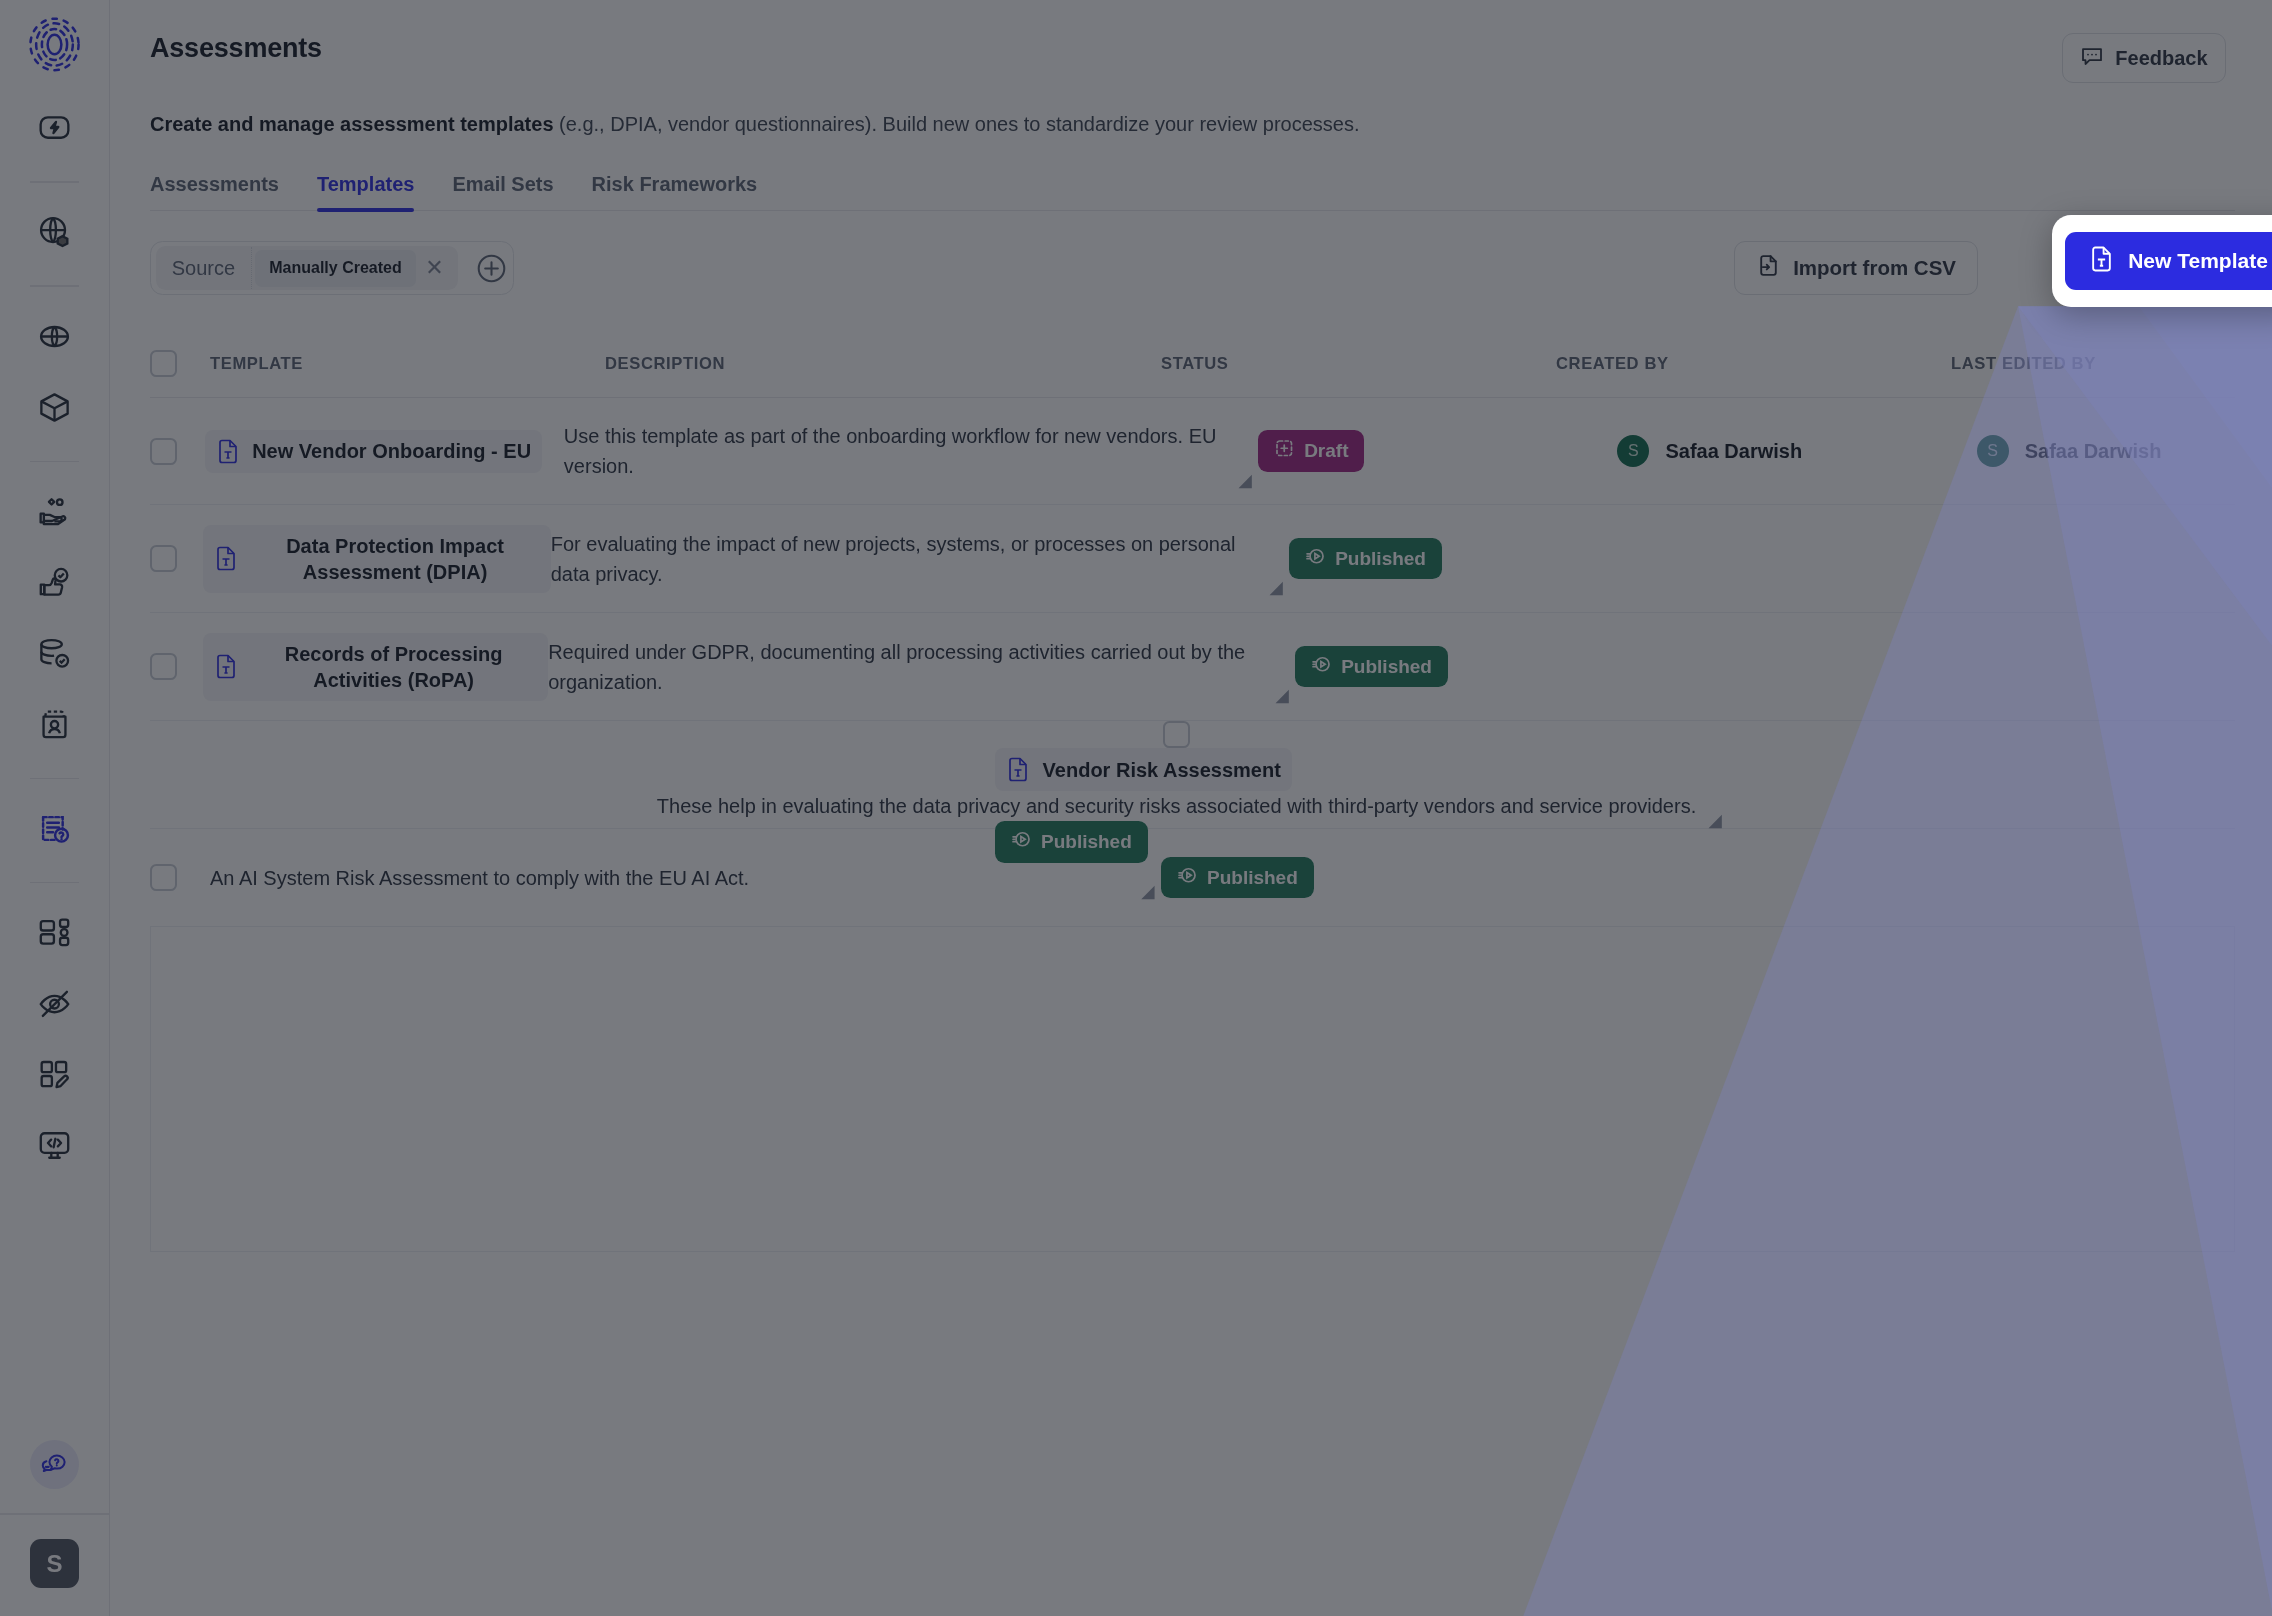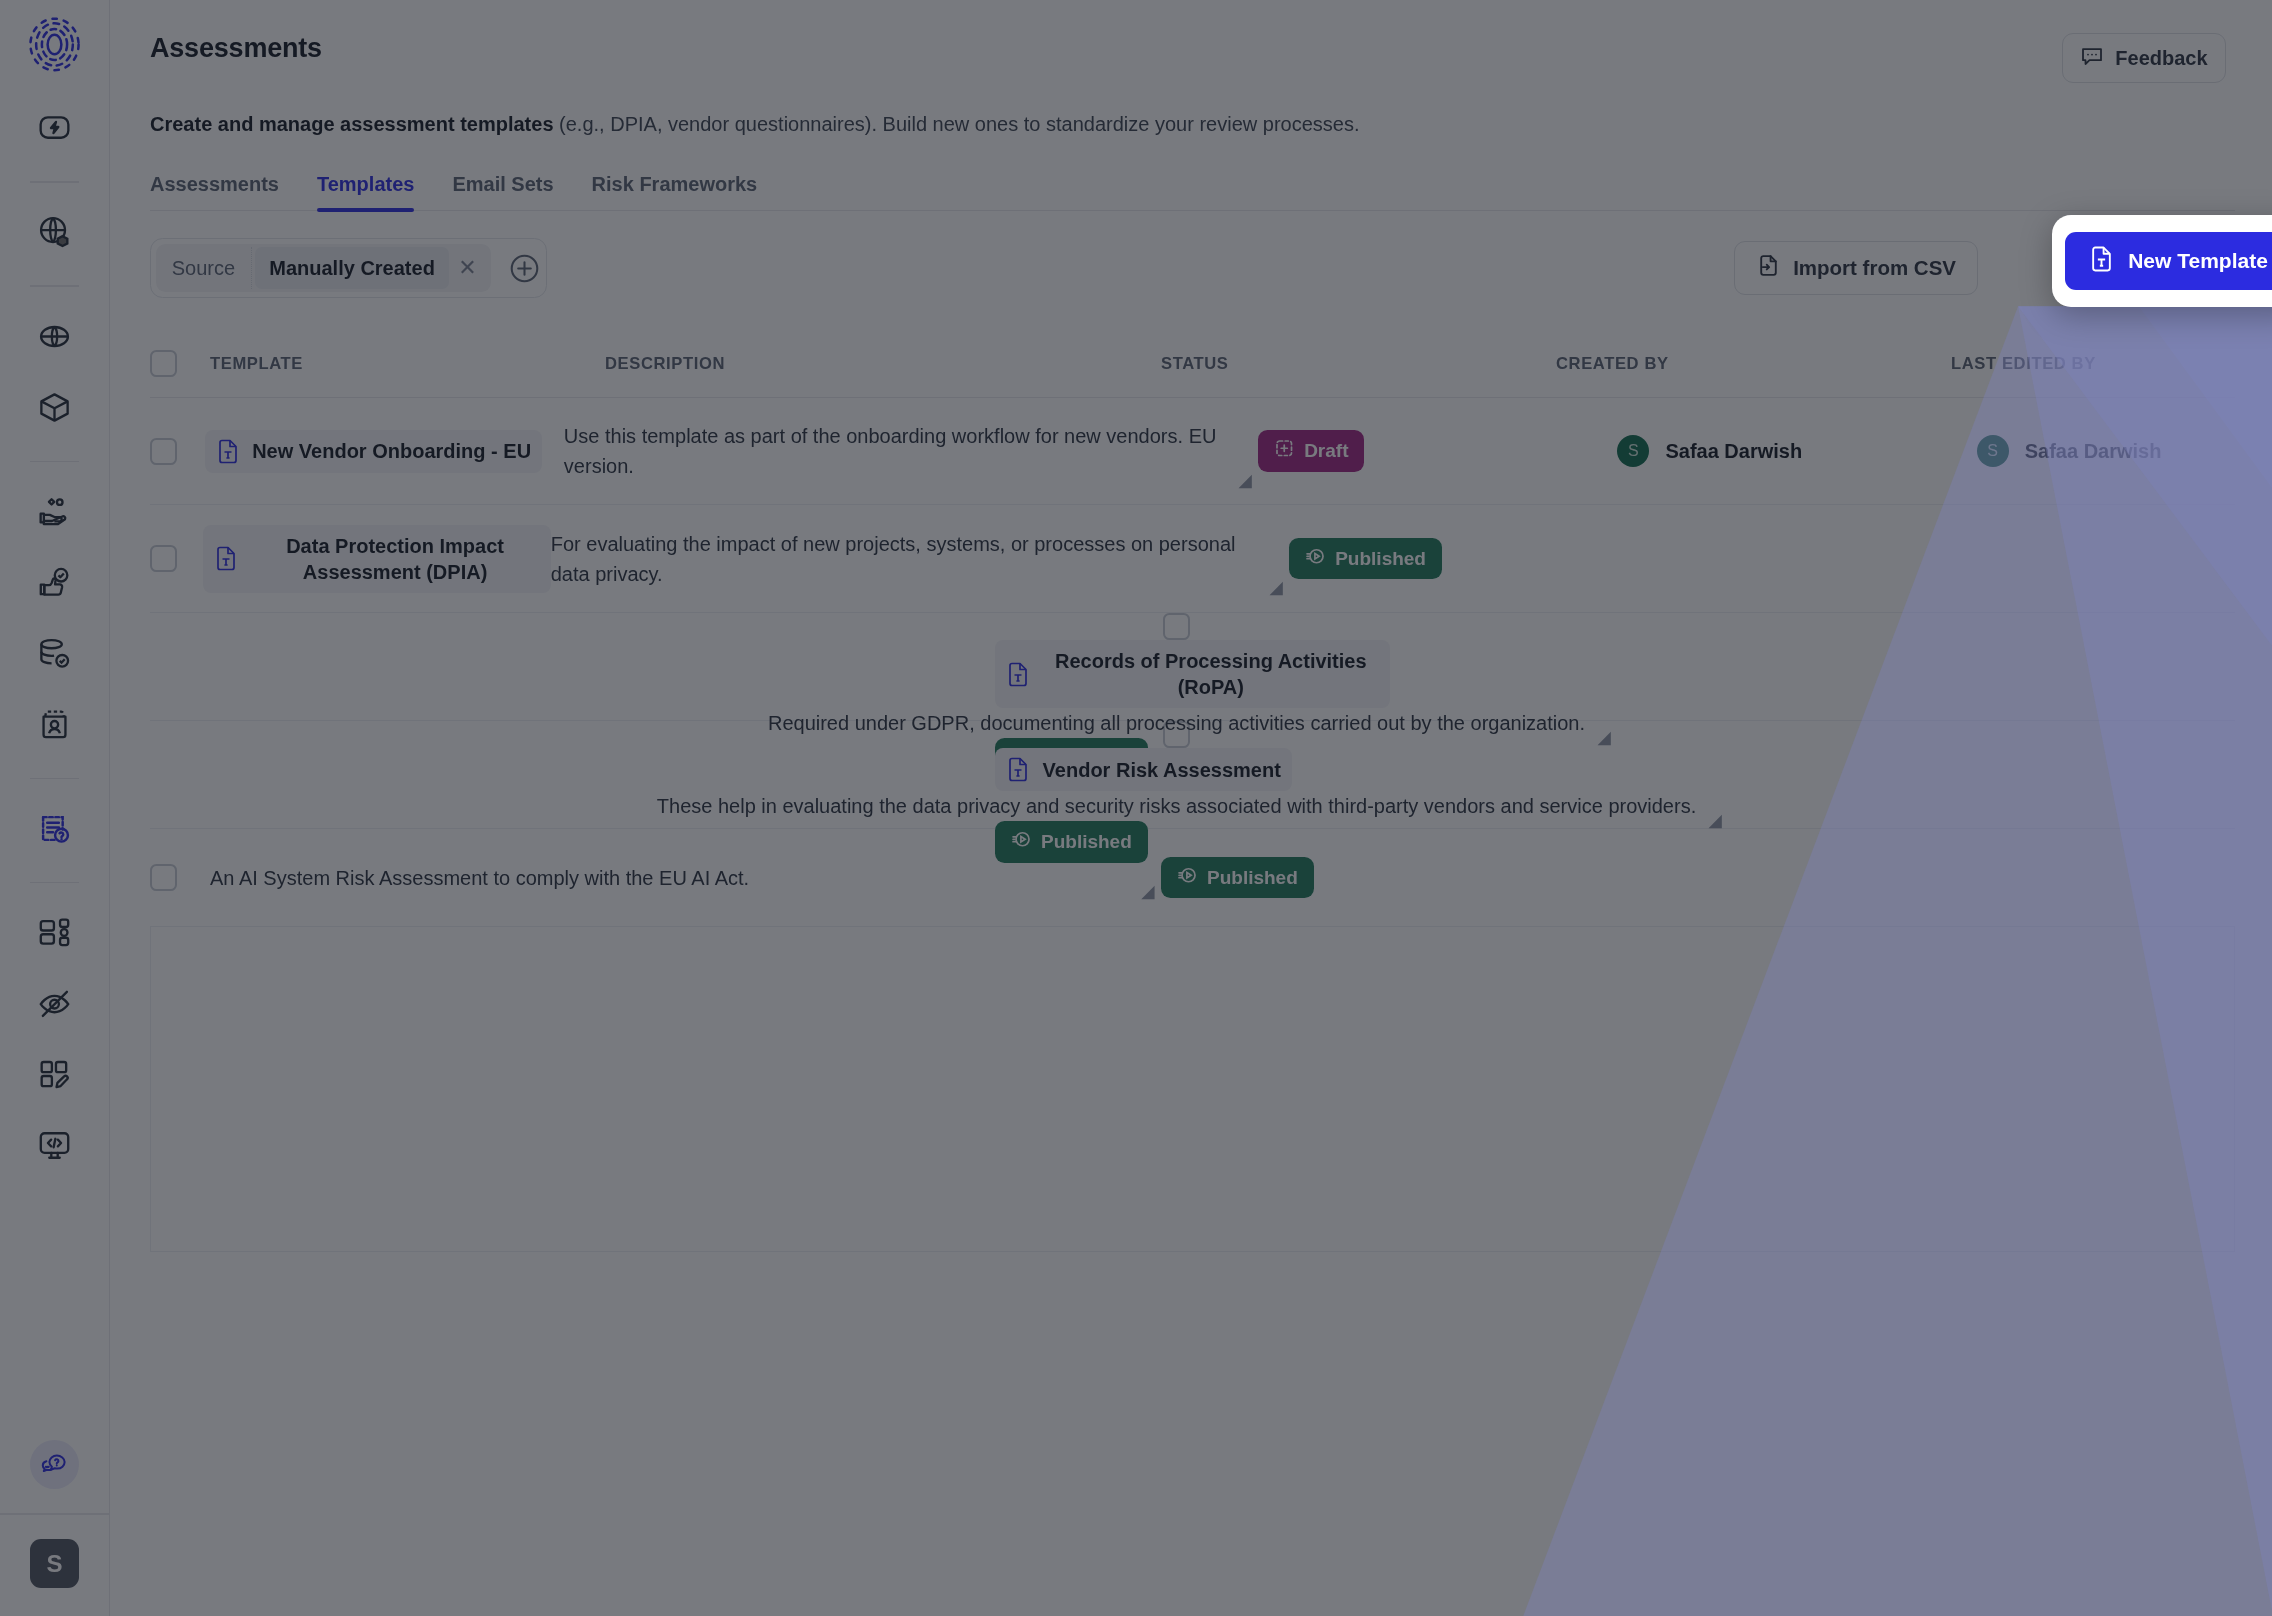--- a/index.html
+++ b/index.html
@@ -67,21 +67,21 @@
 
   .toolbar { margin: 27px 38px 0 38px; display:flex; align-items:center; justify-content:space-between; }
   .filter-shell {
     display:flex; align-items:center; gap:0;
     border:1.6px solid #e2e5ea; border-radius:12.6px; padding:4.7px;
   }
   .filter-chip {
     display:flex; align-items:center; background:#f2f3f6; border-radius:9.5px; overflow:hidden;
   }
   .filter-key { font-size: 20px; color:#596273; padding: 9.5px 16px; border-right: 1.6px dotted #d4d8df; }
-  .filter-val { font-size: 20px; font-weight:700; color:#151b26; background:#e7e9ee; padding: 9.5px 14px; margin: 3.2px; border-radius: 7px; }
+  .filter-val { font-size: 16px; font-weight:700; color:#151b26; background:#e7e9ee; padding: 9.5px 14px; margin: 3.2px; border-radius: 7px; }
   .filter-x { font-size: 22px; color:#7a8292; padding: 0 14px 0 6.3px; }
   .filter-add { width: 33px; height:33px; margin-left: 17.4px; color:#596273; display:flex; align-items:center; justify-content:center;}
   .filter-add svg { width: 33px; height: 33px; }
 
   .toolbar-right { display:flex; align-items:center; gap: 20.5px; justify-content: flex-end; }
   .csv-btn {
     display:flex; align-items:center; gap:12.6px;
     border:1.6px solid #dde0e5; border-radius:11px; padding: 11px 20.5px;
     font-size:20.5px; font-weight:600; color:#2b3442; background:#fff;
   }
@@ -441,21 +441,21 @@
                   <path d="M2.4 9.2h3.4M2.4 12h2.2M2.4 14.8h3.4"></path>
               </svg>
             </span>
             <span>Published</span>
           </span>
         </div>
         <div class="col-created"></div>
         <div class="col-edited"></div>
       </div>
 
-      <div class="row row-tall" style="height:108px;flex-direction:column;">
+      <div class="row row-tall" style="height:108px;">
         <div class="col-chk">
             <div class="chk"></div>
           </div>
         <div class="col-tpl">
           <div class="tpl-cell">
             <span class="tpl-ico">
               <svg viewBox="0 0 24 26" fill="none" stroke="currentColor" stroke-width="1.7" stroke-linejoin="round">
                 <path d="M14 2H6a2 2 0 0 0-2 2v18a2 2 0 0 0 2 2h12a2 2 0 0 0 2-2V8z"></path>
                   <path d="M14 2v6h6"></path>
                 <path d="M8.5 13.5h7M12 13.5v6M10.4 19.5h3.2"></path>

